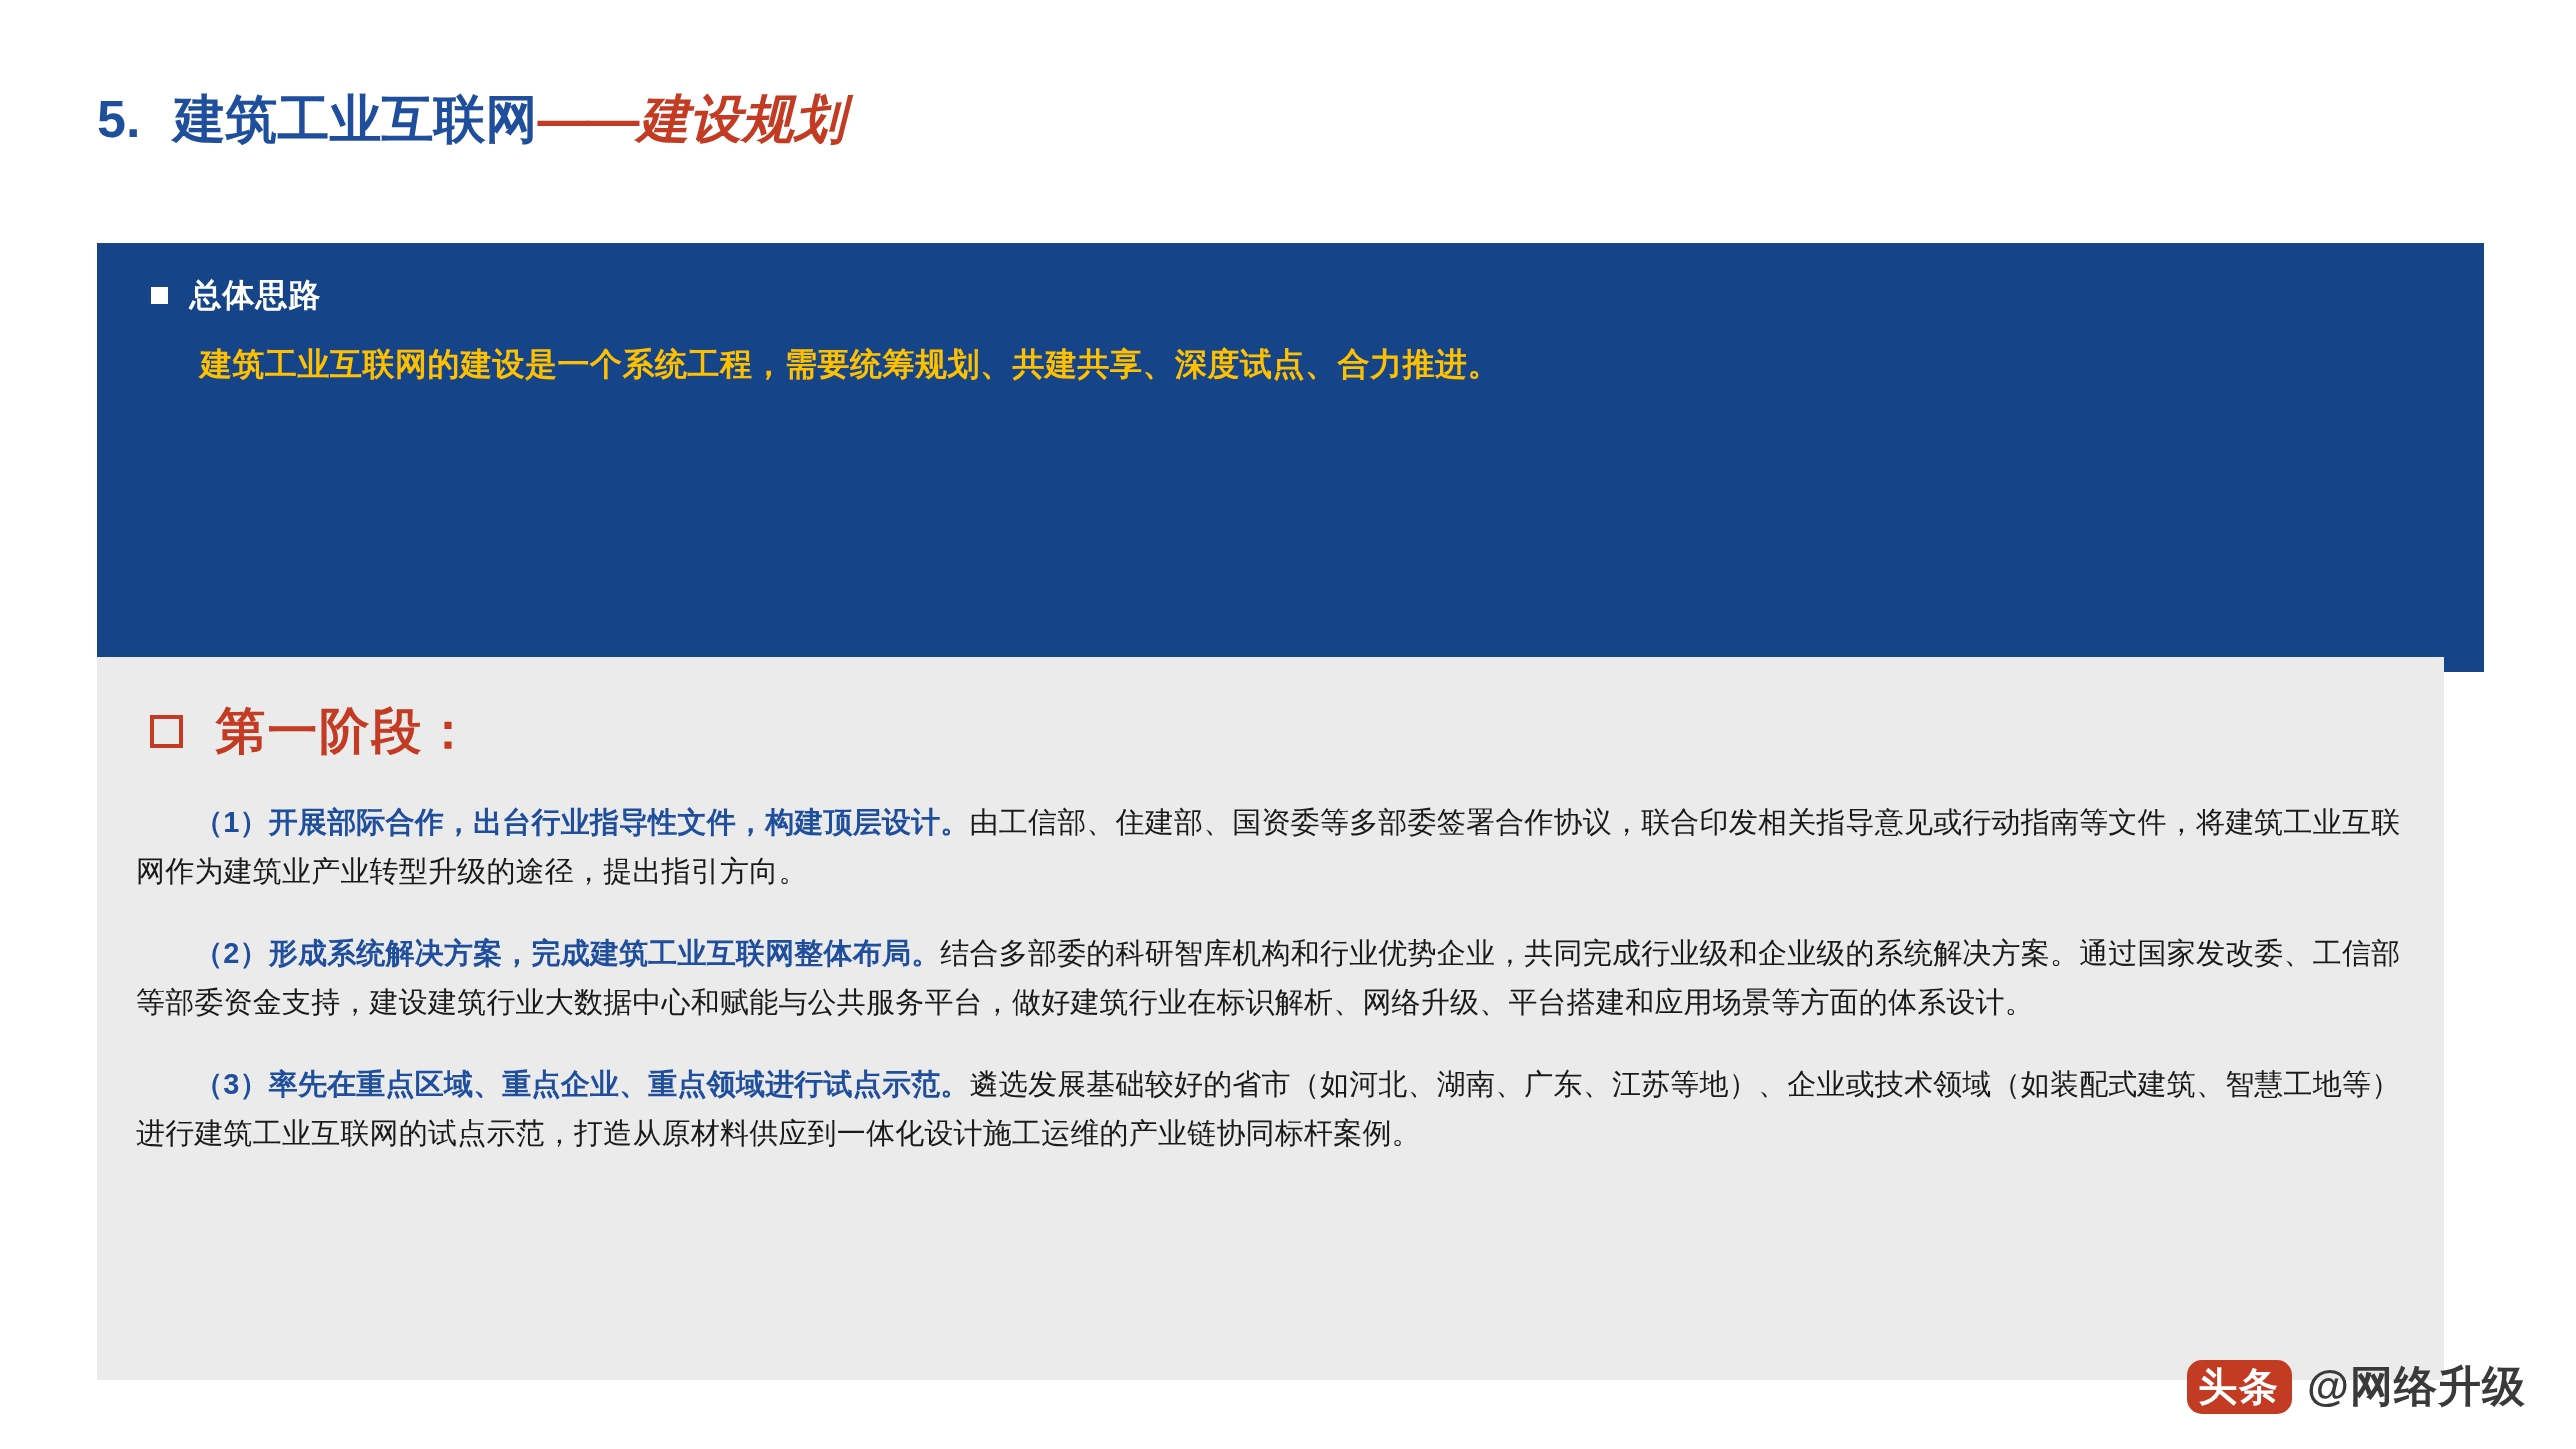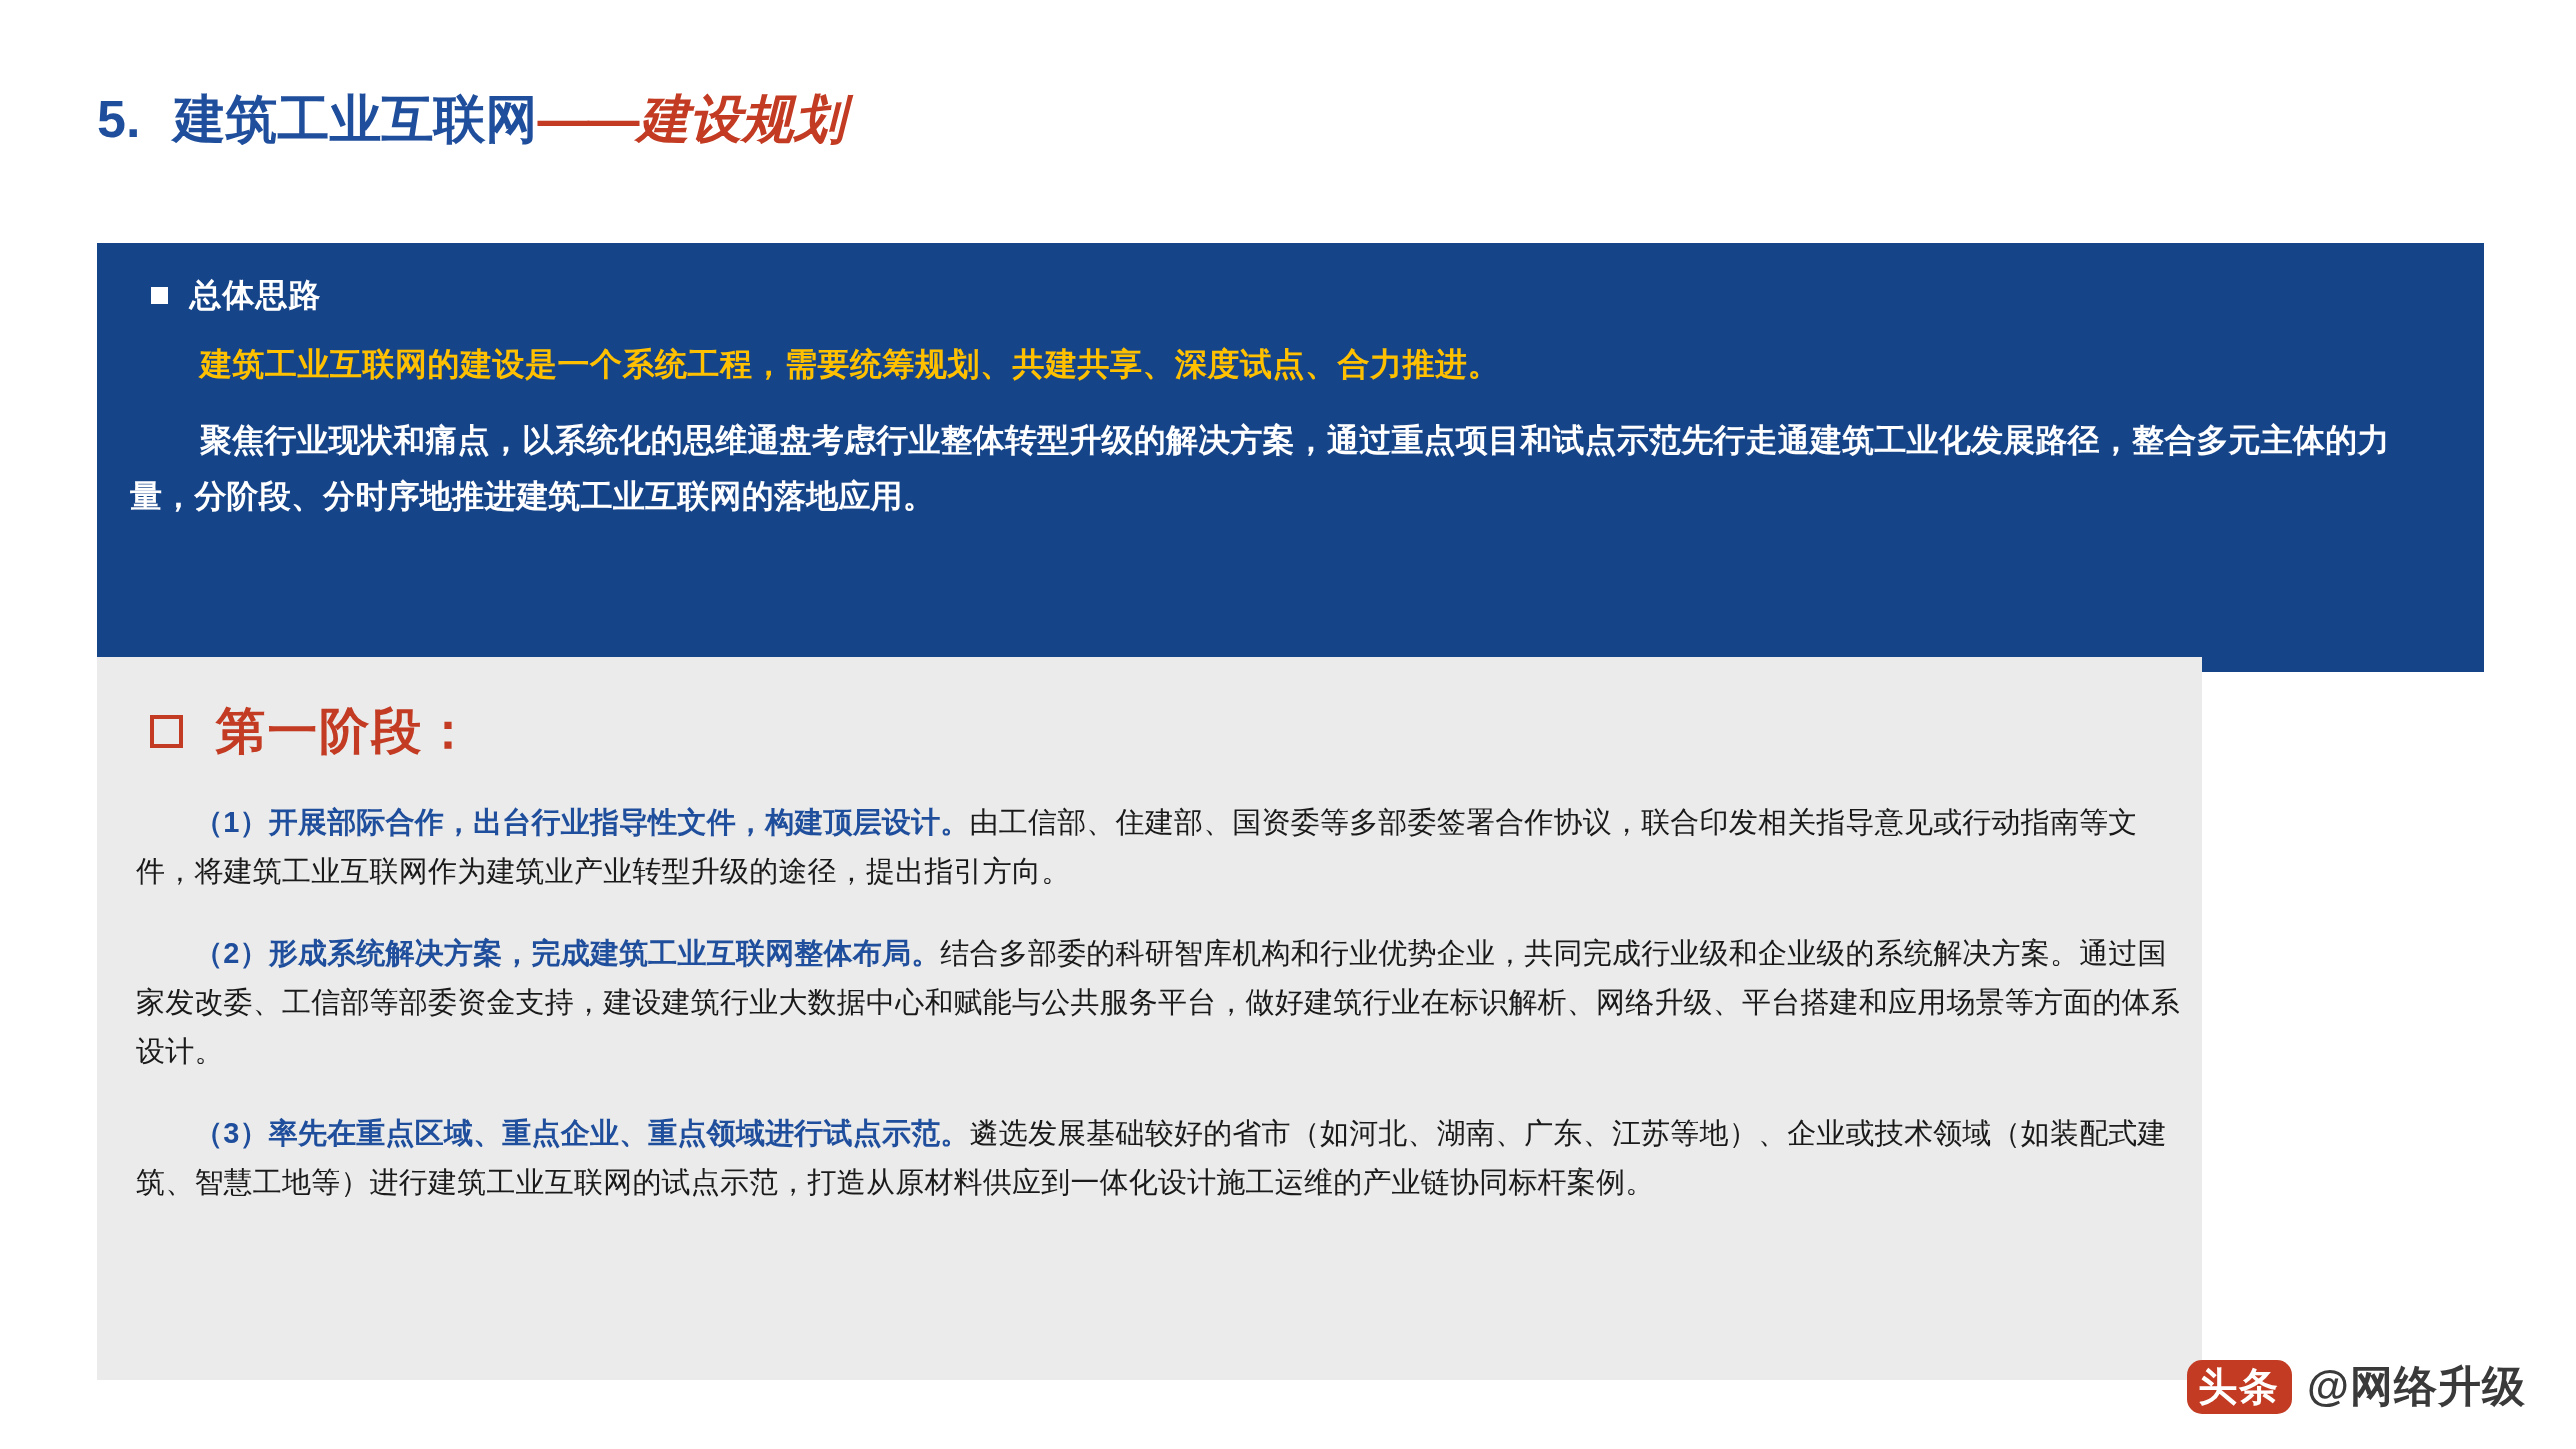--- a/index.html
+++ b/index.html
@@ -103,21 +103,21 @@
     line-height: 56px;
     text-indent: 70px;
     letter-spacing: 0.2px;
   }
 
   
   .gray-box {
     position: absolute;
     left: 97px;
     top: 657px;
-    width: 2105px;
+    width: 2347px;
     height: 723px;
     background: #EBEBEB;
     box-sizing: border-box;
     padding: 27px 20px 0 39px;
   }
   .stage-head {
     display: flex;
     align-items: center;
     margin-top: 13.5px;
     margin-left: 13.5px;
@@ -187,21 +187,20 @@
     <span class="title-dash">——</span>
     <span class="title-sub">建设规划</span>
   </div>
 
   <div class="blue-box">
     <div class="blue-head">
       <span class="blue-bullet"></span>
       <span class="blue-head-text">总体思路</span>
     </div>
     <div class="blue-p1">建筑工业互联网的建设是一个系统工程，需要统筹规划、共建共享、深度试点、合力推进。</div>
-    <div class="blue-p2">聚焦行业现状和痛点，以系统化的思维通盘考虑行业整体转型升级的解决方案，通过重点项目和试点示范先行走通建筑工业化发展路径，整合多元主体的力量，分阶段、分时序地推进建筑工业互联网的落地应用。</div>
   </div>
 
   <div class="gray-box">
     <div class="stage-head">
       <span class="stage-square"></span>
       <span class="stage-title">第一阶段：</span>
     </div>
 
     <div class="para">
       <span class="lead">（1）开展部际合作，出台行业指导性文件，构建顶层设计。</span><span>由工信部、住建部、国资委等多部委签署合作协议，联合印发相关指导意见或行动指南等文件，将建筑工业互联网作为建筑业产业转型升级的途径，提出指引方向。</span>

